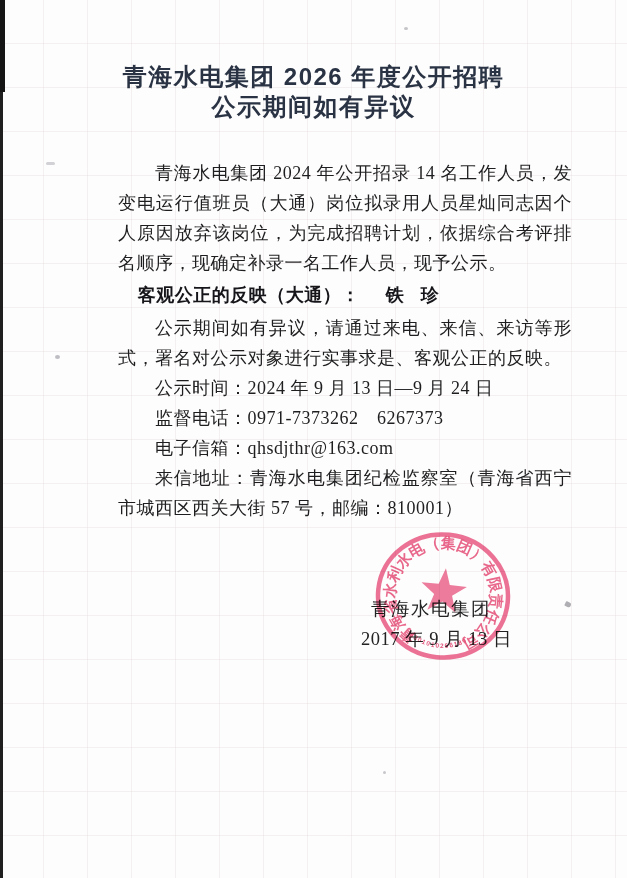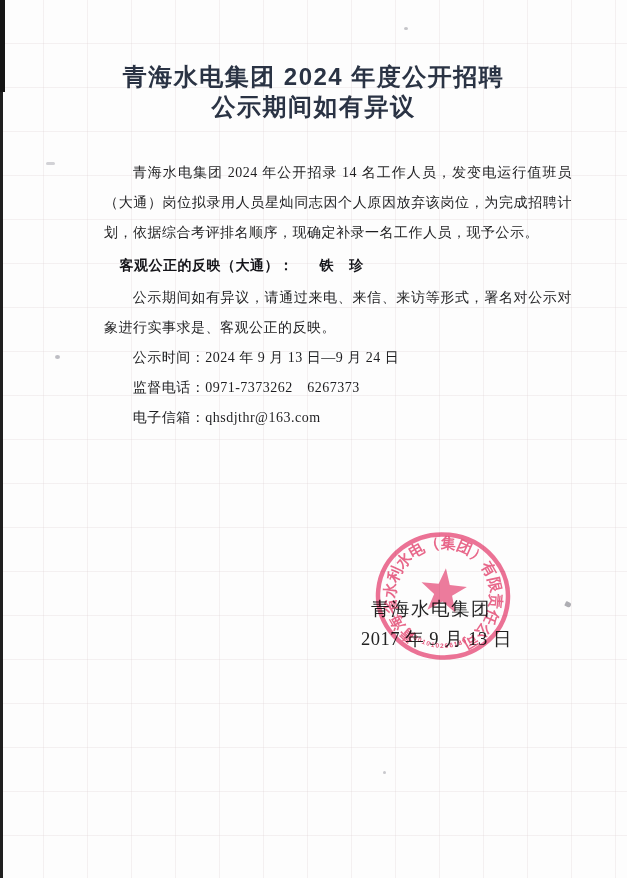--- a/index.html
+++ b/index.html
@@ -42,26 +42,25 @@
     font-family: "Liberation Sans", "DejaVu Sans", sans-serif;
     font-weight: bold;
     font-size: 24px;
     line-height: 30px;
     letter-spacing: 1.5px;
     color: #2a3344;
   }
 
   .content {
     margin-top: 36px;
-    padding-left: 90px;
+    padding-left: 118px;
     padding-right: 55px;
-    font-size: 14px;
+    font-size: 18px;
     line-height: 30px;
     letter-spacing: 0.5px;
-    margin-left: 14px;
   }
 
   .para {
     text-align: justify;
     text-indent: 2.05em;
   }
   .line-item {
     text-indent: 2.05em;
     white-space: nowrap;
   }
@@ -107,31 +106,32 @@
 </style>
 </head>
 <body>
 
 <div class="page">
 
   <div class="edge-left"></div>
   <div class="edge-left-top"></div>
 
   <div class="title">
-    <div>青海水电集团 2024 年度公开招聘</div>
+    <div>青海水电集团 2026 年度公开招聘</div>
     <div>公示期间如有异议</div>
   </div>
 
   <div class="content">
     <p class="para">青海水电集团 2024 年公开招录 14 名工作人员，发变电运行值班员（大通）岗位拟录用人员星灿同志因个人原因放弃该岗位，为完成招聘计划，依据综合考评排名顺序，现确定补录一名工作人员，现予公示。</p>
     <p class="appointee"><span>客观公正的反映（大通）：</span><span class="name">铁 珍</span></p>
     <p class="para">公示期间如有异议，请通过来电、来信、来访等形式，署名对公示对象进行实事求是、客观公正的反映。</p>
     <p class="line-item">公示时间：2024 年 9 月 13 日—9 月 24 日</p>
     <p class="line-item">监督电话：0971-7373262　6267373</p>
     <p class="line-item">电子信箱：qhsdjthr@163.com</p>
+    <p class="para">来信地址：青海水电集团纪检监察室（青海省西宁市城西区西关大街 57 号，邮编：810001）</p>
   </div>
 
   <div class="sig-org">青海水电集团</div>
   <div class="sig-date">2017 年 9 月 13 日</div>
 
   <div class="stamp">
     <svg viewBox="0 0 140 134" xmlns="http://www.w3.org/2000/svg">
       <g transform="rotate(6 70 66)">
         <ellipse cx="70" cy="66" rx="65" ry="61.5" fill="none" stroke="#e8517c" stroke-width="4.5" opacity="0.88"></ellipse>
         <defs>

